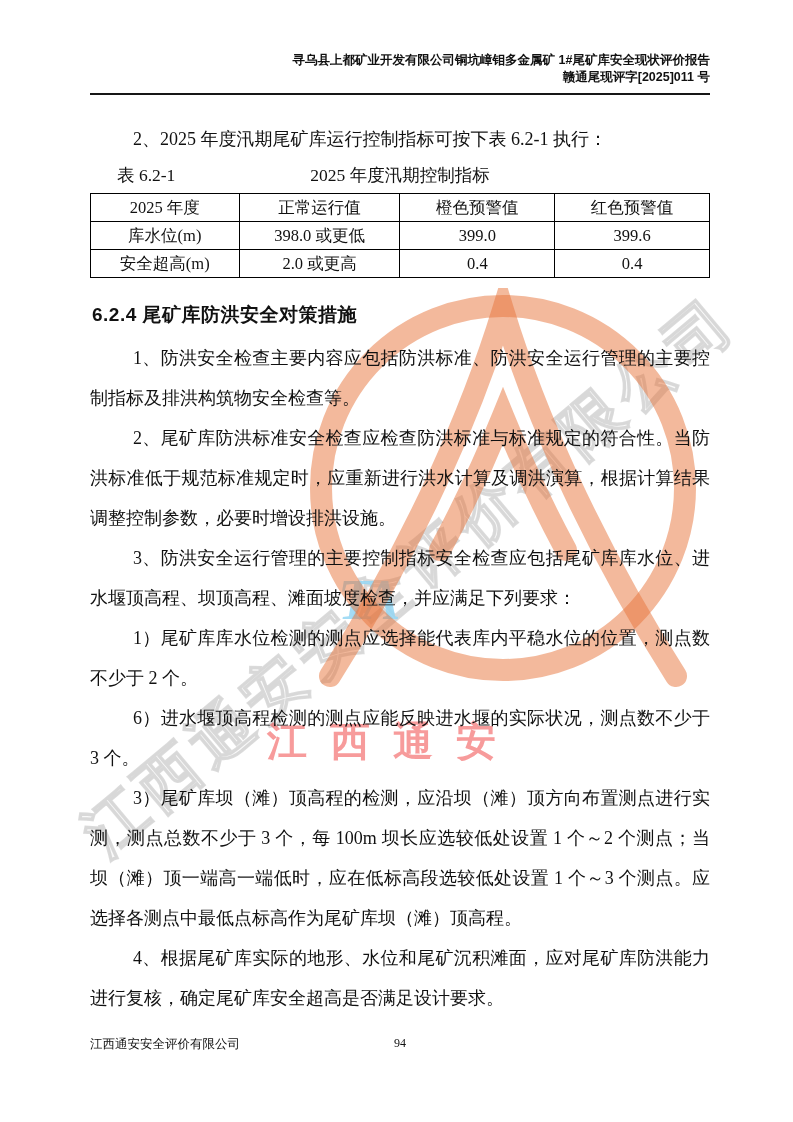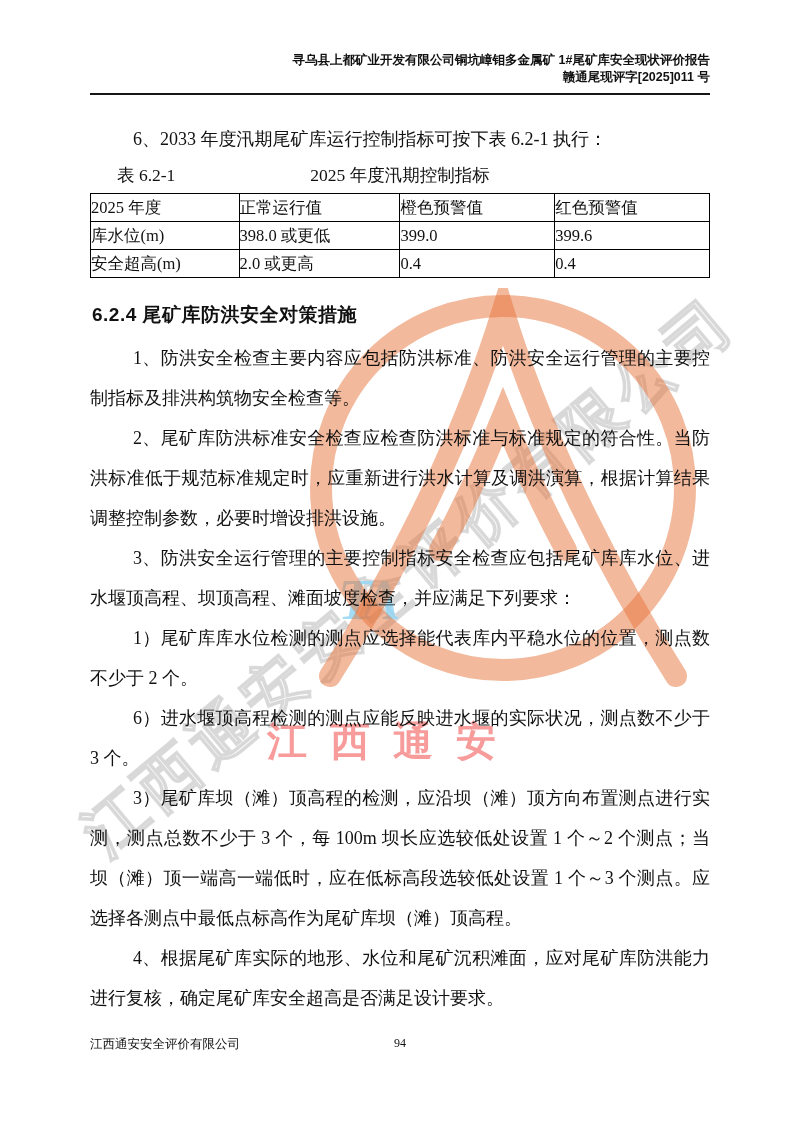--- a/index.html
+++ b/index.html
@@ -55,21 +55,21 @@
   .p-intro{margin:24px 0 0;font-size:18px;line-height:40px;text-indent:43px;}
   .tbl-caption{position:relative;height:32px;line-height:32px;font-size:17.5px;}
   .cap-label{position:absolute;left:27px;}
   .cap-title{position:absolute;left:50%;transform:translateX(-50%);white-space:nowrap;text-align:right;}
   table.ctrl{
     width:100%;border-collapse:collapse;table-layout:fixed;
     font-size:16.5px;margin-top:2px;
   }
   table.ctrl td{
     border:1.5px solid #000;height:27px;
-    vertical-align:middle;padding:0;
+    text-align:center;vertical-align:middle;padding:0;
     background:transparent;
   }
   .sec-heading{
     margin:24px 2px 0;
     font-family:"Liberation Sans",sans-serif;
     font-weight:bold;font-size:19px;letter-spacing:0.5px;
   }
   .body-text p{
     margin:0;font-size:18px;line-height:40px;
     text-align:justify;text-indent:43px;
@@ -100,21 +100,21 @@
     <div class="wm-red">江西通安</div>
   </div>
 
   <div class="content">
 
     <div class="doc-header">
       <span>寻乌县上都矿业开发有限公司铜坑嶂钼多金属矿 1#尾矿库安全现状评价报告</span>
       <span>赣通尾现评字[2025]011 号</span>
     </div>
 
-    <p class="p-intro">6、2033 年度汛期尾矿库运行控制指标可按下表 6.2-1 执行：</p>
+    <p class="p-intro">2、2025 年度汛期尾矿库运行控制指标可按下表 6.2-1 执行：</p>
 
     <div class="tbl-caption">
       <span class="cap-label">表 6.2-1</span>
       <span class="cap-title">2025 年度汛期控制指标</span>
     </div>
 
     <table class="ctrl">
       <colgroup>
         <col style="width:24%">
           <col style="width:26%">

